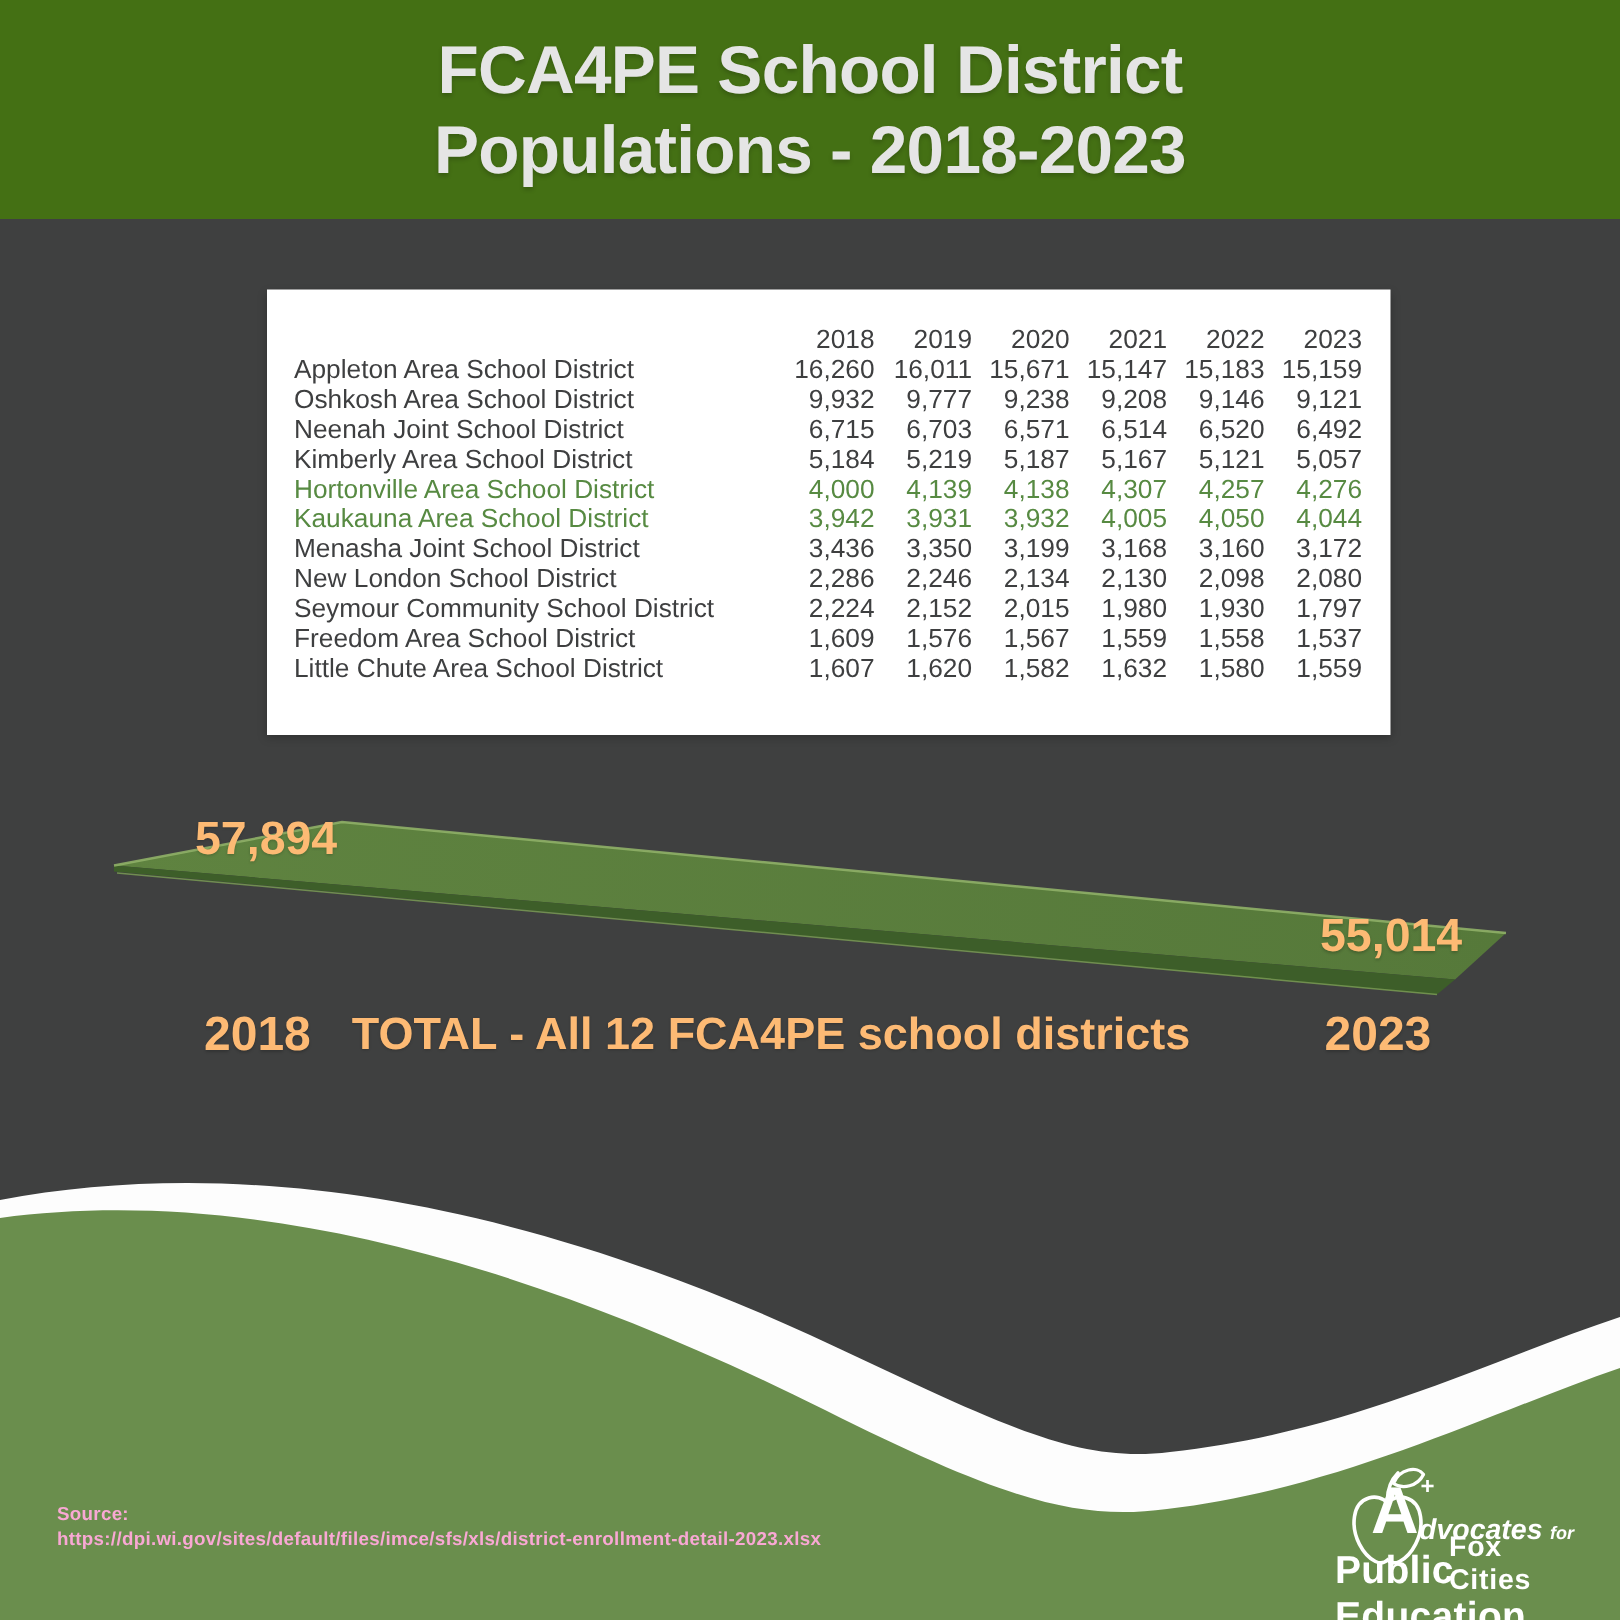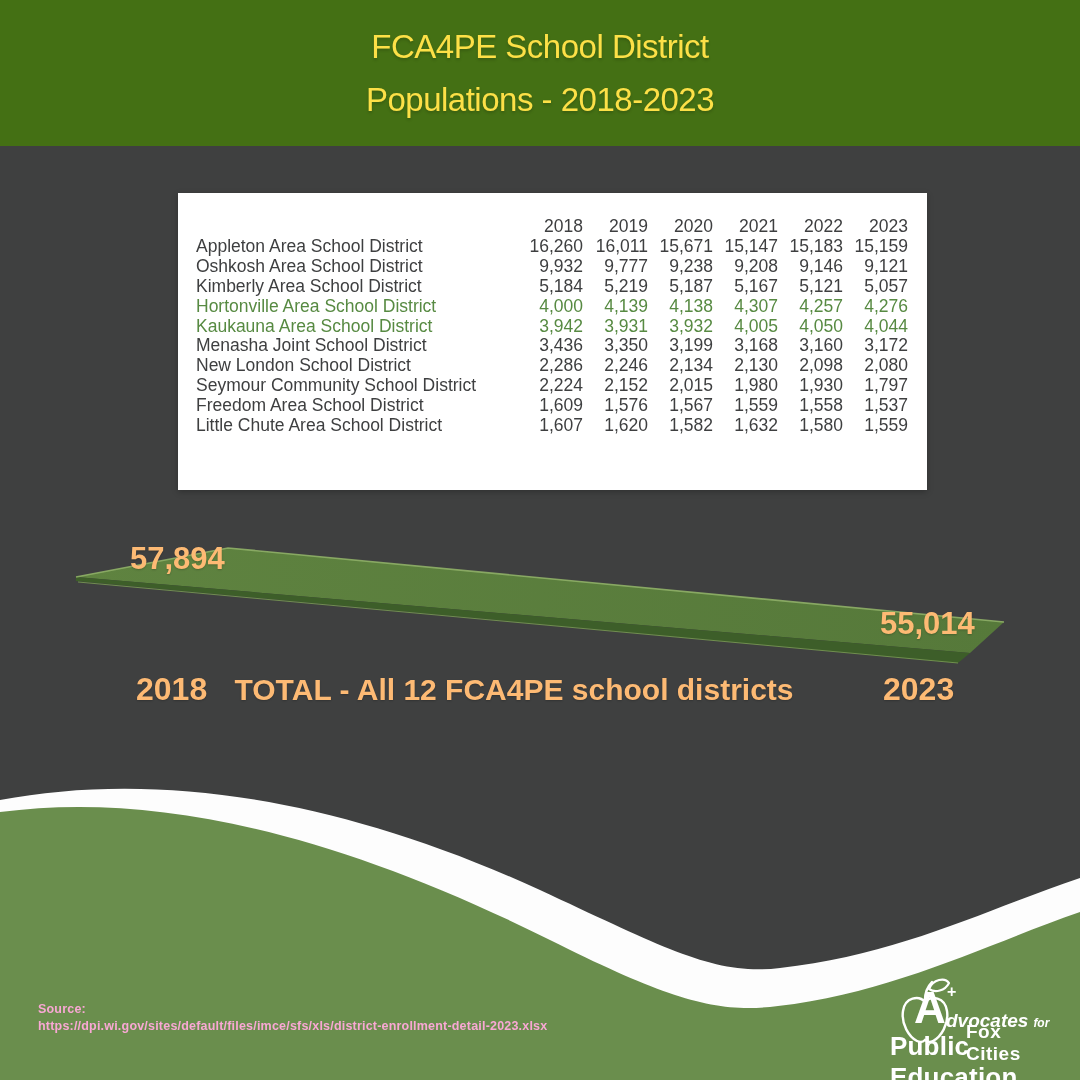--- a/index.html
+++ b/index.html
@@ -12,21 +12,21 @@
     --ribbon-highlight:#8fb067;
   }
   *{box-sizing:border-box;}
   html,body{margin:0;padding:0;}
   body{width:1080px;height:1080px;overflow:hidden;font-family:"Liberation Sans",sans-serif;}
   .poster{position:relative;width:1080px;height:1080px;background:var(--background-dark,#3f4040);overflow:hidden;}
 
   
   .header{position:absolute;left:0;top:0;width:1080px;height:146px;background:var(--brand-green,#447014);
           display:flex;flex-direction:column;justify-content:center;align-items:center;z-index:2;}
-  .header .t{color:#fde047;font-size:33px;line-height:53px;font-weight:400;letter-spacing:-0.5px;
+  .header .t{color:#e5e5e5;font-size:45px;line-height:53px;font-weight:700;letter-spacing:-0.5px;
              text-align:center;text-shadow:0 2px 3px rgba(0,0,0,0.18);}
 
   
   .card{position:absolute;left:178px;top:193px;width:749px;height:297px;background:#ffffff;z-index:2;
         box-shadow:0 2px 6px rgba(0,0,0,0.25);}
   .card table{border-collapse:collapse;margin:24px 0 0 18px;table-layout:fixed;}
   .card th,.card td{padding:0;font-weight:400;font-size:17.5px;line-height:19.9px;white-space:nowrap;
                     color:var(--ink,#3e3f40);}
   .card th{text-align:right;}
   .card td.name{width:322px;text-align:left;margin-left:10px;}
@@ -116,20 +116,29 @@
           <tr>
             <td class="name">Oshkosh Area School District</td>
             <td class="num">9,932</td>
             <td class="num">9,777</td>
             <td class="num">9,238</td>
             <td class="num">9,208</td>
             <td class="num">9,146</td>
             <td class="num">9,121</td>
           </tr>
           <tr>
+            <td class="name">Neenah Joint School District</td>
+            <td class="num">6,715</td>
+            <td class="num">6,703</td>
+            <td class="num">6,571</td>
+            <td class="num">6,514</td>
+            <td class="num">6,520</td>
+            <td class="num">6,492</td>
+          </tr>
+          <tr>
             <td class="name">Kimberly Area School District</td>
             <td class="num">5,184</td>
             <td class="num">5,219</td>
             <td class="num">5,187</td>
             <td class="num">5,167</td>
             <td class="num">5,121</td>
             <td class="num">5,057</td>
           </tr>
           <tr class="row-green">
             <td class="name">Hortonville Area School District</td>

